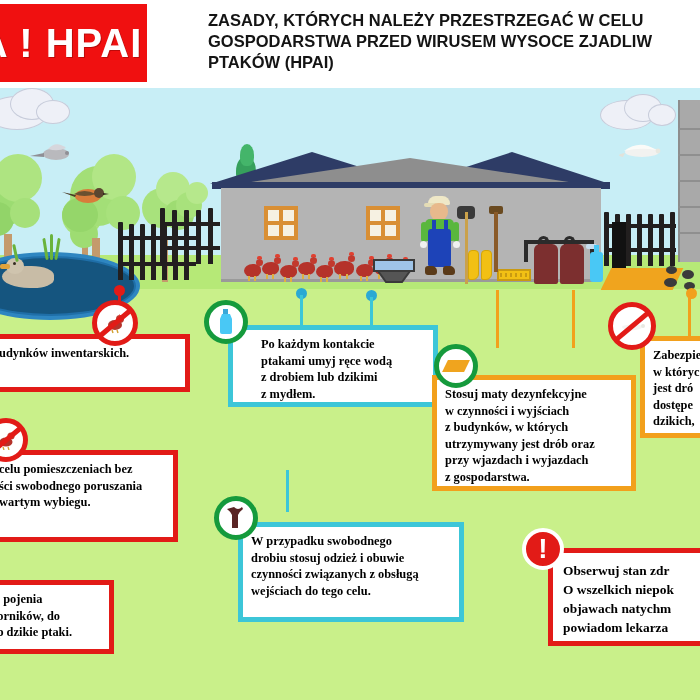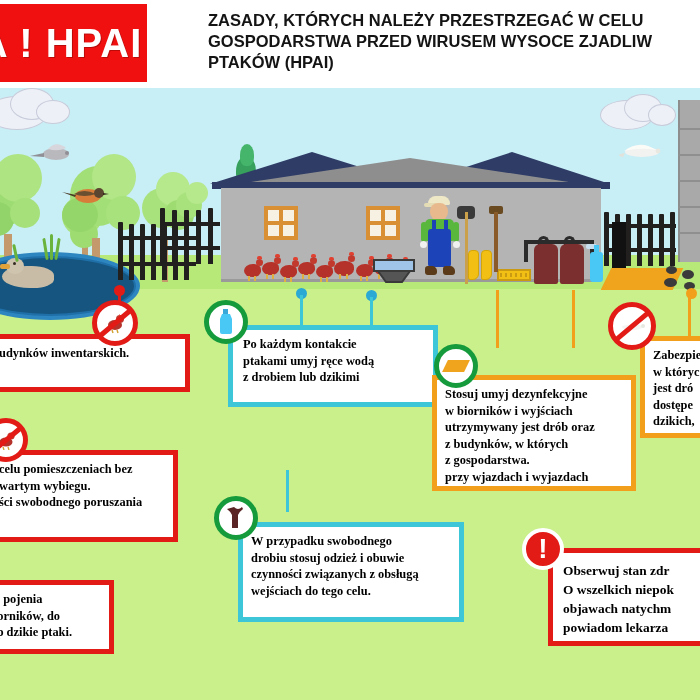--- a/index.html
+++ b/index.html
@@ -504,53 +504,54 @@
 <div class="badge-prohibit" style="left:92px;top:300px;width:46px;height:46px;">
   <svg width="26" height="22" viewBox="0 0 26 22">
     <ellipse cx="13" cy="13" rx="7" ry="5" fill="#b5322a"></ellipse>
     <circle cx="18" cy="7" r="4" fill="#c2392e"></circle>
     <path d="M17 2 l2 2 l2 -2 l1 3 l-5 0 Z" fill="#e04030"></path>
     <path d="M10 18 l1 3 M15 18 l1 3" stroke="#d2a030" stroke-width="1.4"></path>
   </svg>
   <div class="slash"></div>
 </div>
 
-<div class="info-box bx-cyan" style="left:228px;top:325px;width:210px;height:82px;padding:6px 6px 0 10px;">
+<div class="info-box bx-cyan" style="left:228px;top:325px;width:210px;height:82px;padding:6px 6px 0 28px;">
   <p>Po każdym kontakcie</p>
   <p>ptakami umyj ręce wodą</p>
   <p>z drobiem lub dzikimi</p>
+  <p>z mydłem.</p>
 </div>
 <div class="badge badge-green" style="left:204px;top:300px;width:44px;height:44px;">
   <svg width="16" height="26" viewBox="0 0 16 26">
     <rect x="5" y="0" width="5" height="5" fill="#3aa8d8"></rect>
     <path d="M4 5 h8 l2 5 v13 a2 2 0 0 1 -2 2 h-8 a2 2 0 0 1 -2 -2 v-13 Z" fill="#49c8f5"></path>
   </svg>
 </div>
 
 <div class="info-box bx-red" style="left:-14px;top:450px;width:192px;height:92px;padding:6px 4px 0 8px;">
   <p>celu pomieszczeniach bez</p>
+  <p>ści swobodnego poruszania</p>
   <p>wartym wybiegu.</p>
-  <p>ści swobodnego poruszania</p>
 </div>
 <div class="badge-prohibit" style="left:-16px;top:418px;width:44px;height:44px;">
   <svg width="24" height="20" viewBox="0 0 24 20">
     <ellipse cx="12" cy="12" rx="6.5" ry="4.6" fill="#b5322a"></ellipse>
     <circle cx="17" cy="6" r="3.6" fill="#c2392e"></circle>
     <path d="M9 17 l1 3 M14 17 l1 3" stroke="#d2a030" stroke-width="1.3"></path>
   </svg>
   <div class="slash"></div>
 </div>
 
 <div class="info-box bx-orange" style="left:432px;top:375px;width:204px;height:116px;padding:6px 4px 0 8px;">
-  <p>Stosuj umyj dezynfekcyjne</p>
-  <p>w biorników i wyjściach</p>
+  <p>Stosuj maty dezynfekcyjne</p>
+  <p>w czynności i wyjściach</p>
+  <p>z budynków, w których</p>
   <p>utrzymywany jest drób oraz</p>
-  <p>z budynków, w których</p>
+  <p>przy wjazdach i wyjazdach</p>
   <p>z gospodarstwa.</p>
-  <p>przy wjazdach i wyjazdach</p>
 </div>
 <div class="badge badge-green" style="left:434px;top:344px;width:44px;height:44px;">
   <div style="width:22px;height:12px;background:#f0a41e;transform:skewX(-26deg);"></div>
 </div>
 
 <div class="info-box bx-cyan" style="left:238px;top:522px;width:226px;height:100px;padding:6px 4px 0 8px;">
   <p>W przypadku swobodnego</p>
   <p>drobiu stosuj odzież i obuwie</p>
   <p>czynności związanych z obsługą</p>
   <p>wejściach do tego celu.</p>

